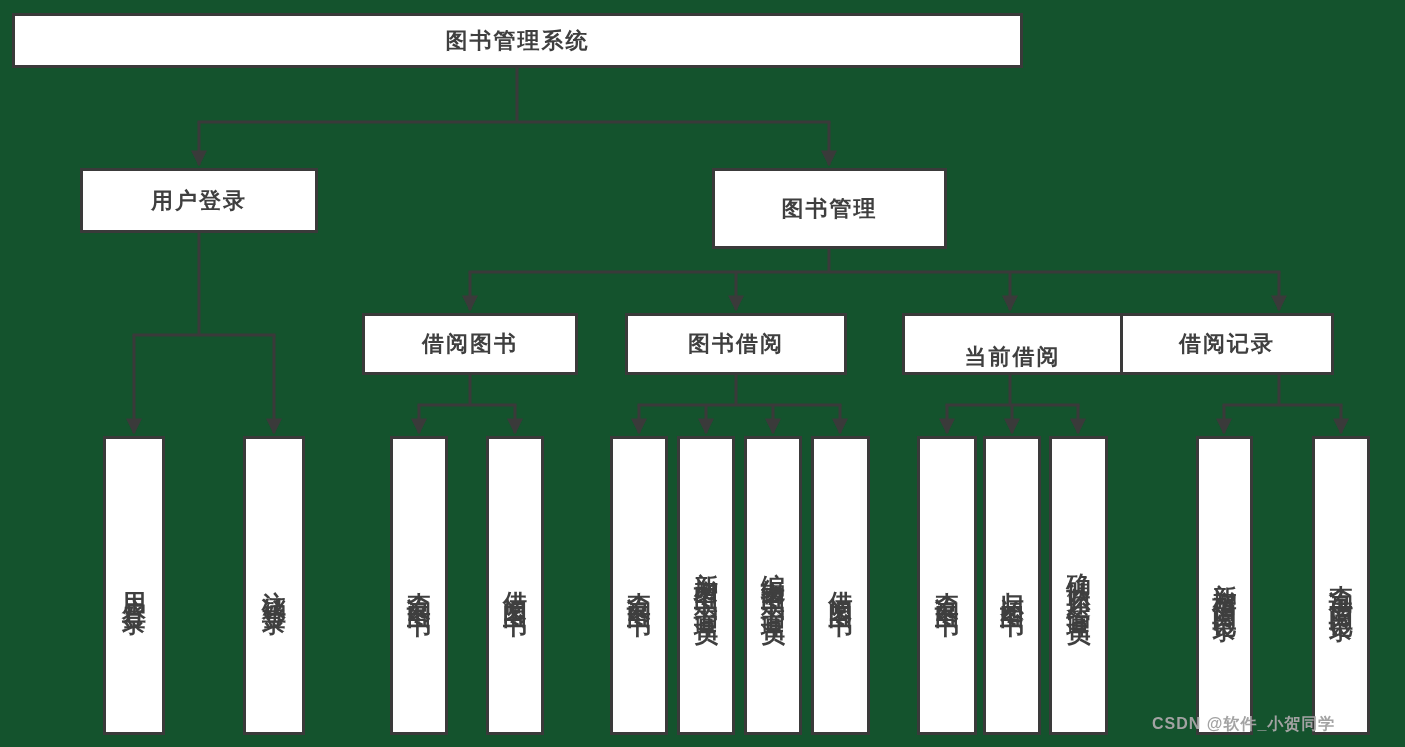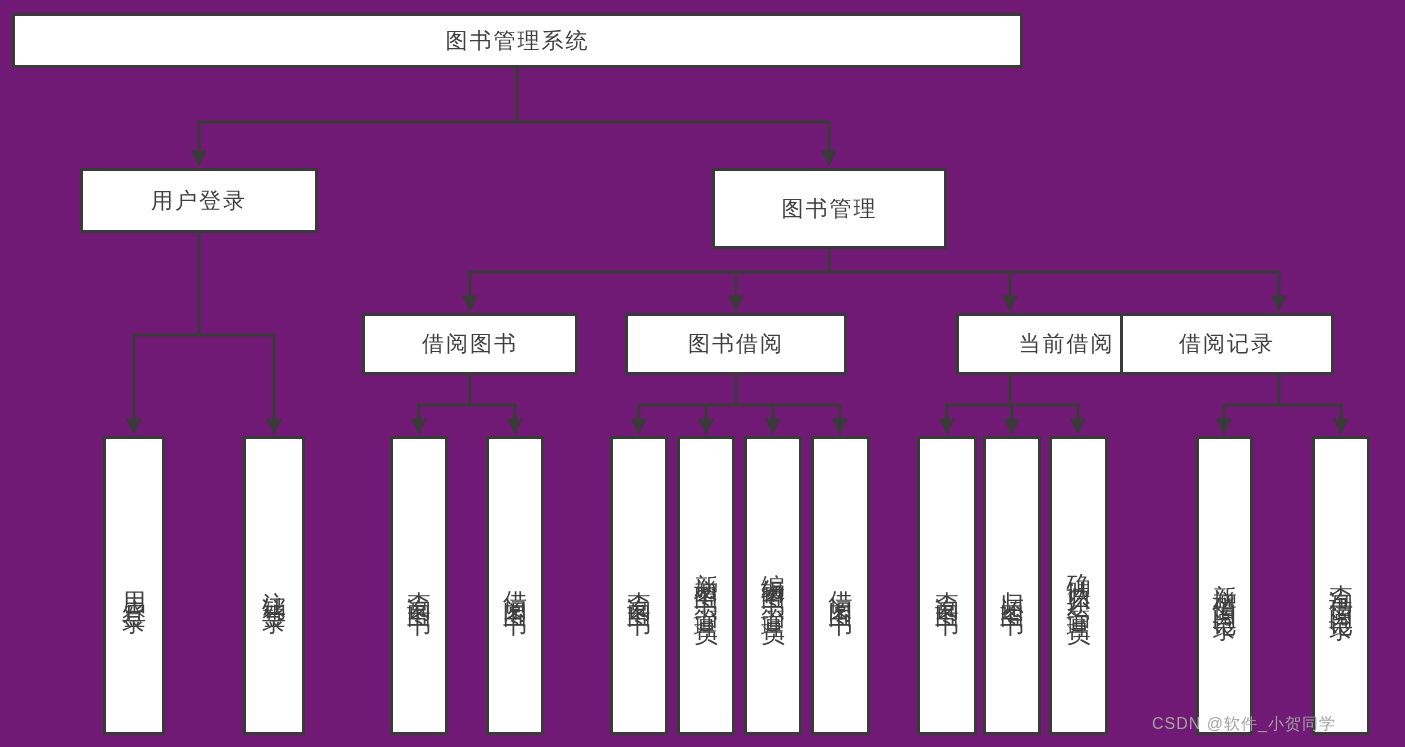--- a/index.html
+++ b/index.html
@@ -1,21 +1,22 @@
 <!DOCTYPE html>
 <html><head>
 <meta charset="utf-8">
 <style>
   html,body { margin:0; padding:0; background:#ffffff; }
   #stage {
     position:relative;
     width:1405px; height:747px;
-    background:#701a75;
+    background:#14532d;
     font-family:"Liberation Sans", sans-serif;
     overflow:hidden;
+    font-weight:bold;
   }
   #wires { position:absolute; left:0; top:0; pointer-events:none; }
   .box {
     position:absolute;
     box-sizing:border-box;
     border:3px solid #3a3a3a;
     background:#ffffff;
     display:flex;
     align-items:center;
     justify-content:center;
@@ -106,21 +107,21 @@
   <div class="box h-box" style="left:712px; top:168px; width:235px; height:81px;">
     <span>图书管理</span>
   </div>
 
   <div class="box h-box" style="left:362px; top:313px; width:216px; height:62px;">
     <span>借阅图书</span>
   </div>
   <div class="box h-box" style="left:625px; top:313px; width:222px; height:62px;">
     <span>图书借阅</span>
   </div>
-  <div class="box h-box" style="left:956px; top:313px; width:221px; height:62px;">
+  <div class="box h-box" style="left:902px; top:313px; width:221px; height:62px;align-items:flex-end;">
     <span>当前借阅</span>
   </div>
   <div class="box h-box" style="left:1120px; top:313px; width:214px; height:62px;">
     <span>借阅记录</span>
   </div>
 
   <div class="box v-box" style="left:103px; top:436px; width:62px; height:299px;">
     <span>用户登录</span>
   </div>
   <div class="box v-box" style="left:243px; top:436px; width:62px; height:299px;">

